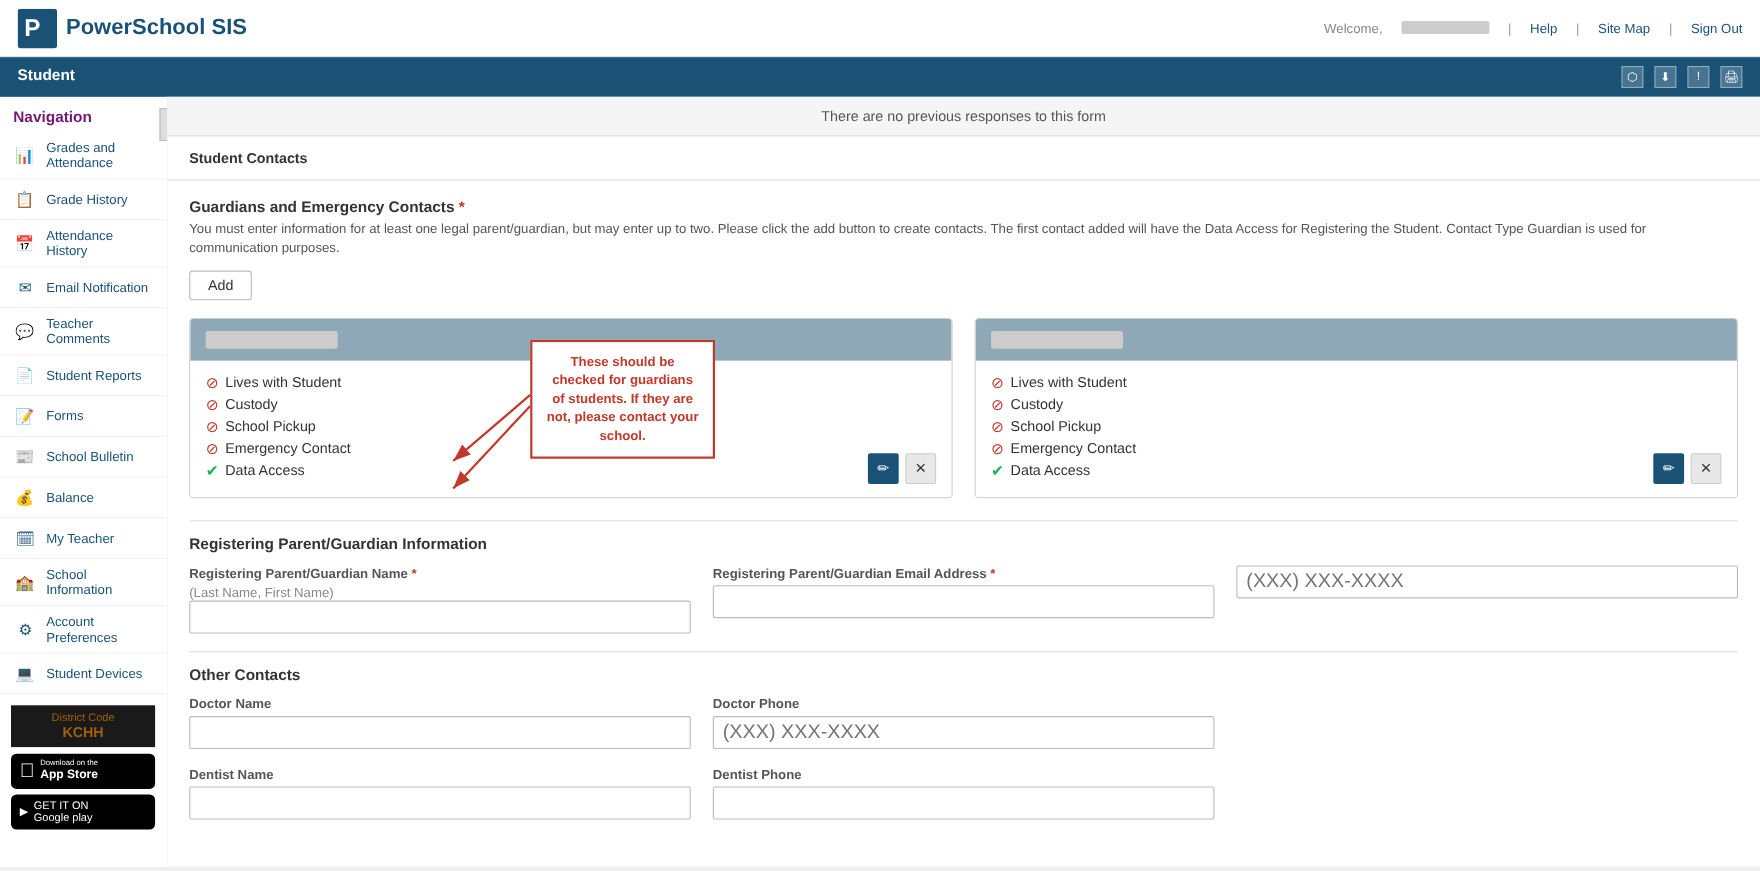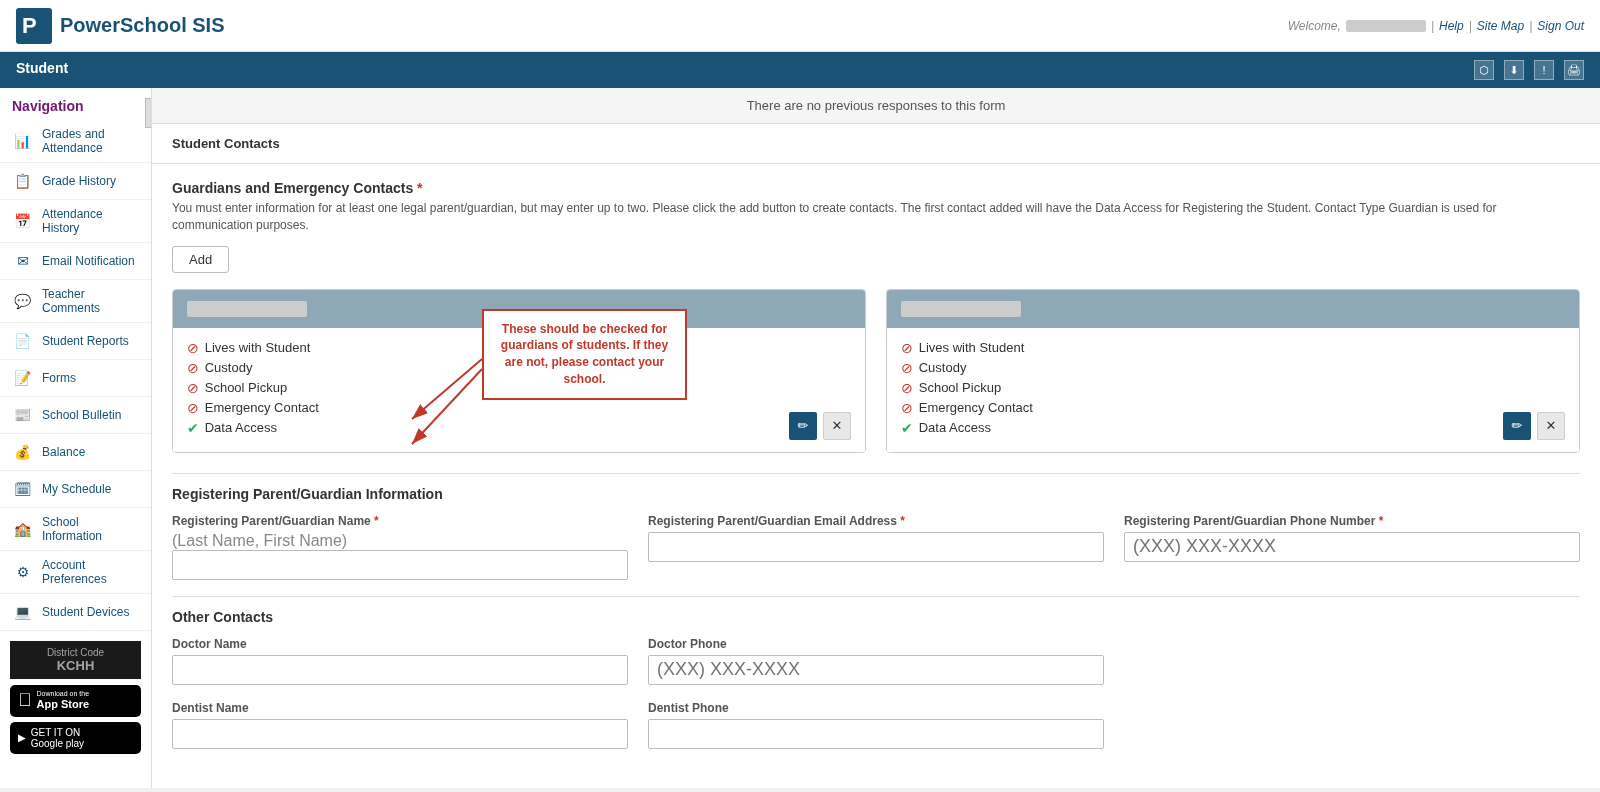--- a/index.html
+++ b/index.html
@@ -24,25 +24,23 @@
       width: 36px;
       height: 36px;
     }
     .header-title {
       font-size: 20px;
       font-weight: bold;
       color: #1a5276;
     }
     .header-nav {
       display: flex;
-      align-items: center;
-      gap: 5px;
+      gap: 17px;
       font-size: 12px;
       color: #555;
-      font-style: italic;
     }
     .header-nav a {
       color: #1a5276;
       text-decoration: none;
     }
     .header-nav .sep { color: #999; }
 
     
     .top-bar {
       background: #1a5276;
@@ -112,21 +110,21 @@
       width: 22px; height: 22px;
       flex-shrink: 0;
       display: flex; align-items: center; justify-content: center;
       font-size: 14px;
     }
 
     
     .sidebar-bottom { padding: 10px; }
     .district-code {
       background: #1a1a1a;
-      color: #a3a3a3;
+      color: #a16207;
       text-align: center;
       padding: 6px;
       font-size: 13px;
       font-weight: bold;
       margin-bottom: 6px;
     }
     .district-label { font-size: 10px; font-weight: normal; }
     .app-store-btn {
       background: #000;
       color: #fff;
@@ -290,21 +288,21 @@
       position: absolute;
       top: -10px;
       left: 350px;
       background: #fff;
       border: 2px solid #c0392b;
       padding: 10px 12px;
       font-size: 12px;
       color: #c0392b;
       font-weight: bold;
       text-align: center;
-      width: 205px;
+      width: 168px;
       z-index: 100;
       line-height: 1.4;
     }
 
     
     .arrow-overlay {
       position: absolute;
       top: 0; left: 0;
       pointer-events: none;
       z-index: 99;
@@ -322,21 +320,21 @@
     }
 
     .form-label {
       font-size: 12px;
       font-weight: bold;
       color: #555;
       margin-bottom: 4px;
       display: block;
     }
     .form-label-hint {
-      font-size: 16px;
+      font-size: 12px;
       font-weight: normal;
       color: #888;
     }
 
     .form-input {
       width: 100%;
       border: 1px solid #bbb;
       padding: 1px 8px;
       font-size: 18px;
       border-radius: 2px;
@@ -432,21 +430,21 @@
     <div class="nav-item">
       <span class="nav-icon">📰</span>
       <span>School Bulletin</span>
     </div>
     <div class="nav-item">
       <span class="nav-icon">💰</span>
       <span>Balance</span>
     </div>
     <div class="nav-item">
       <span class="nav-icon">🗓</span>
-      <span>My Schedule</span>
+      <span>My Teacher</span>
     </div>
     <div class="nav-item">
       <span class="nav-icon">🏫</span>
       <span>School Information</span>
     </div>
     <div class="nav-item">
       <span class="nav-icon">⚙</span>
       <span>Account Preferences</span>
     </div>
     <div class="nav-item">
@@ -594,24 +592,20 @@
           <input class="form-input" type="text" value="" style="">
         </div>
         <div class="form-group">
           <label class="form-label">
             <span>Registering Parent/Guardian Email Address</span>
             <span class="required-star"> *</span>
           </label>
           <input class="form-input" type="text" value="" style="">
         </div>
         <div class="form-group">
-          <label class="form-label">
-            <span>Registering Parent/Guardian Phone Number</span>
-            <span class="required-star"> *</span>
-          </label>
           <input class="form-input" type="text" placeholder="(XXX) XXX-XXXX" style="">
         </div>
       </div>
 
       
       <div class="subsection-divider">Other Contacts</div>
 
       <div class="form-row">
         <div class="form-group">
           <label class="form-label">Doctor Name</label>

